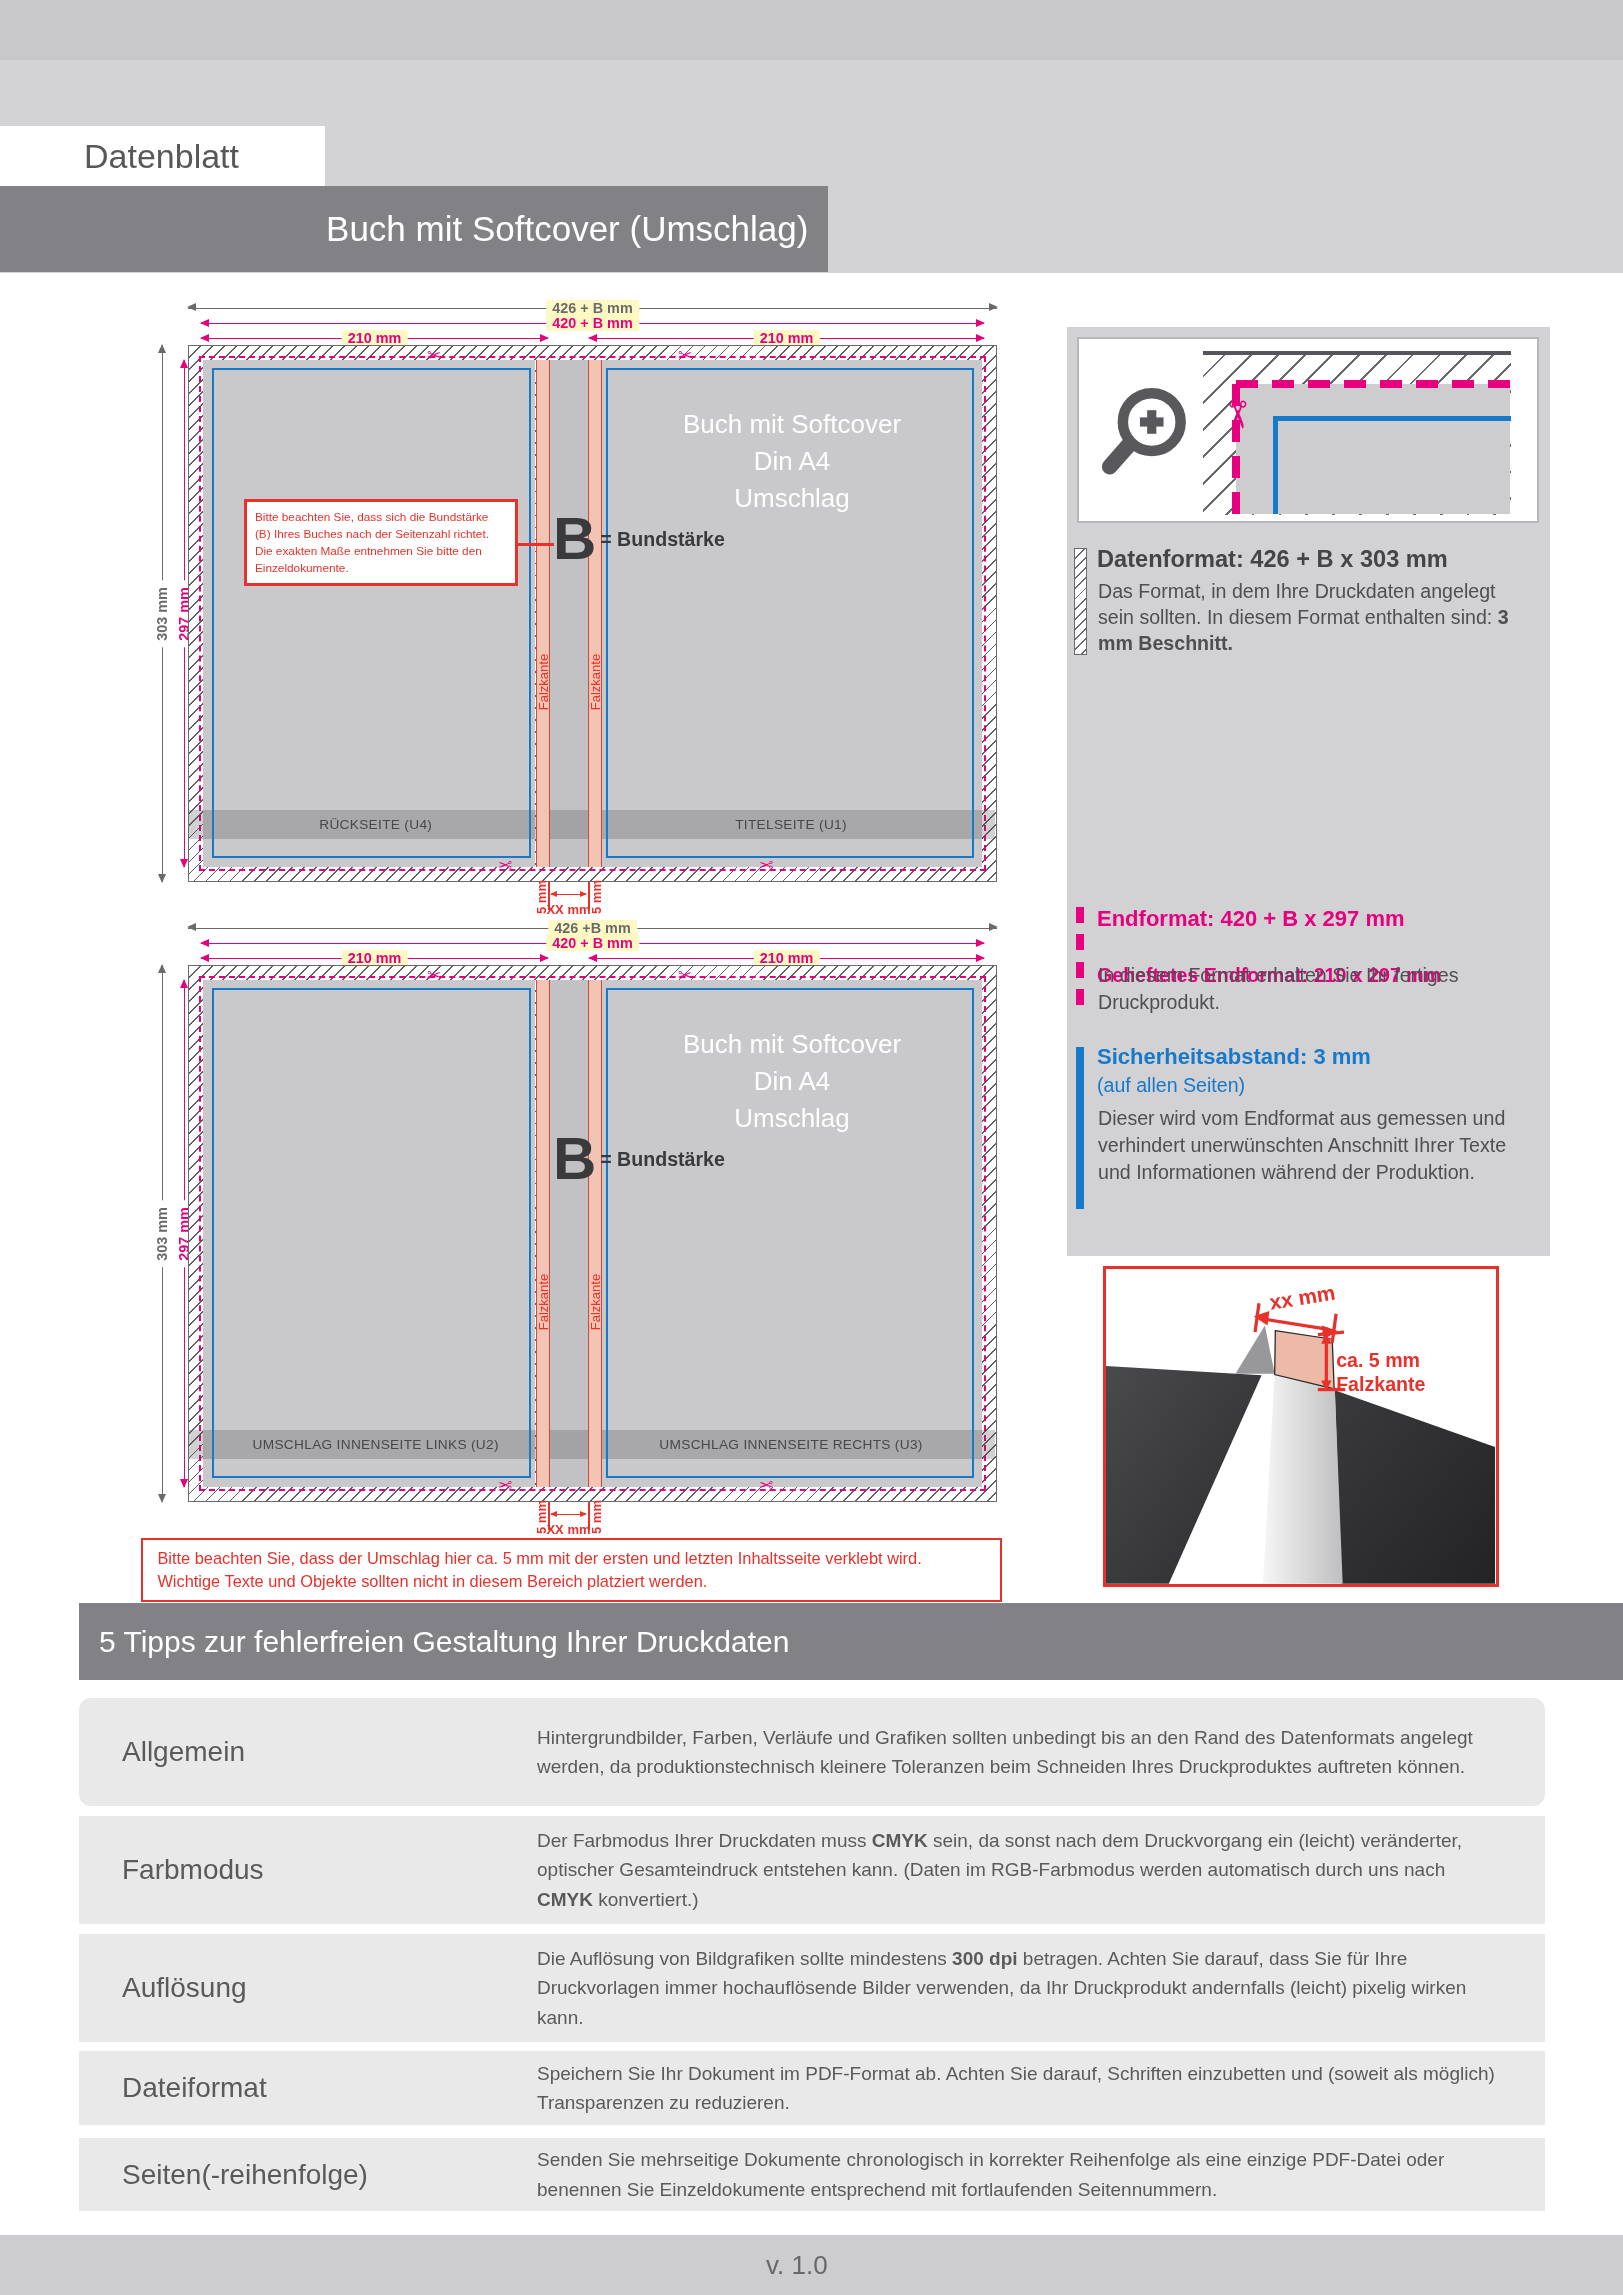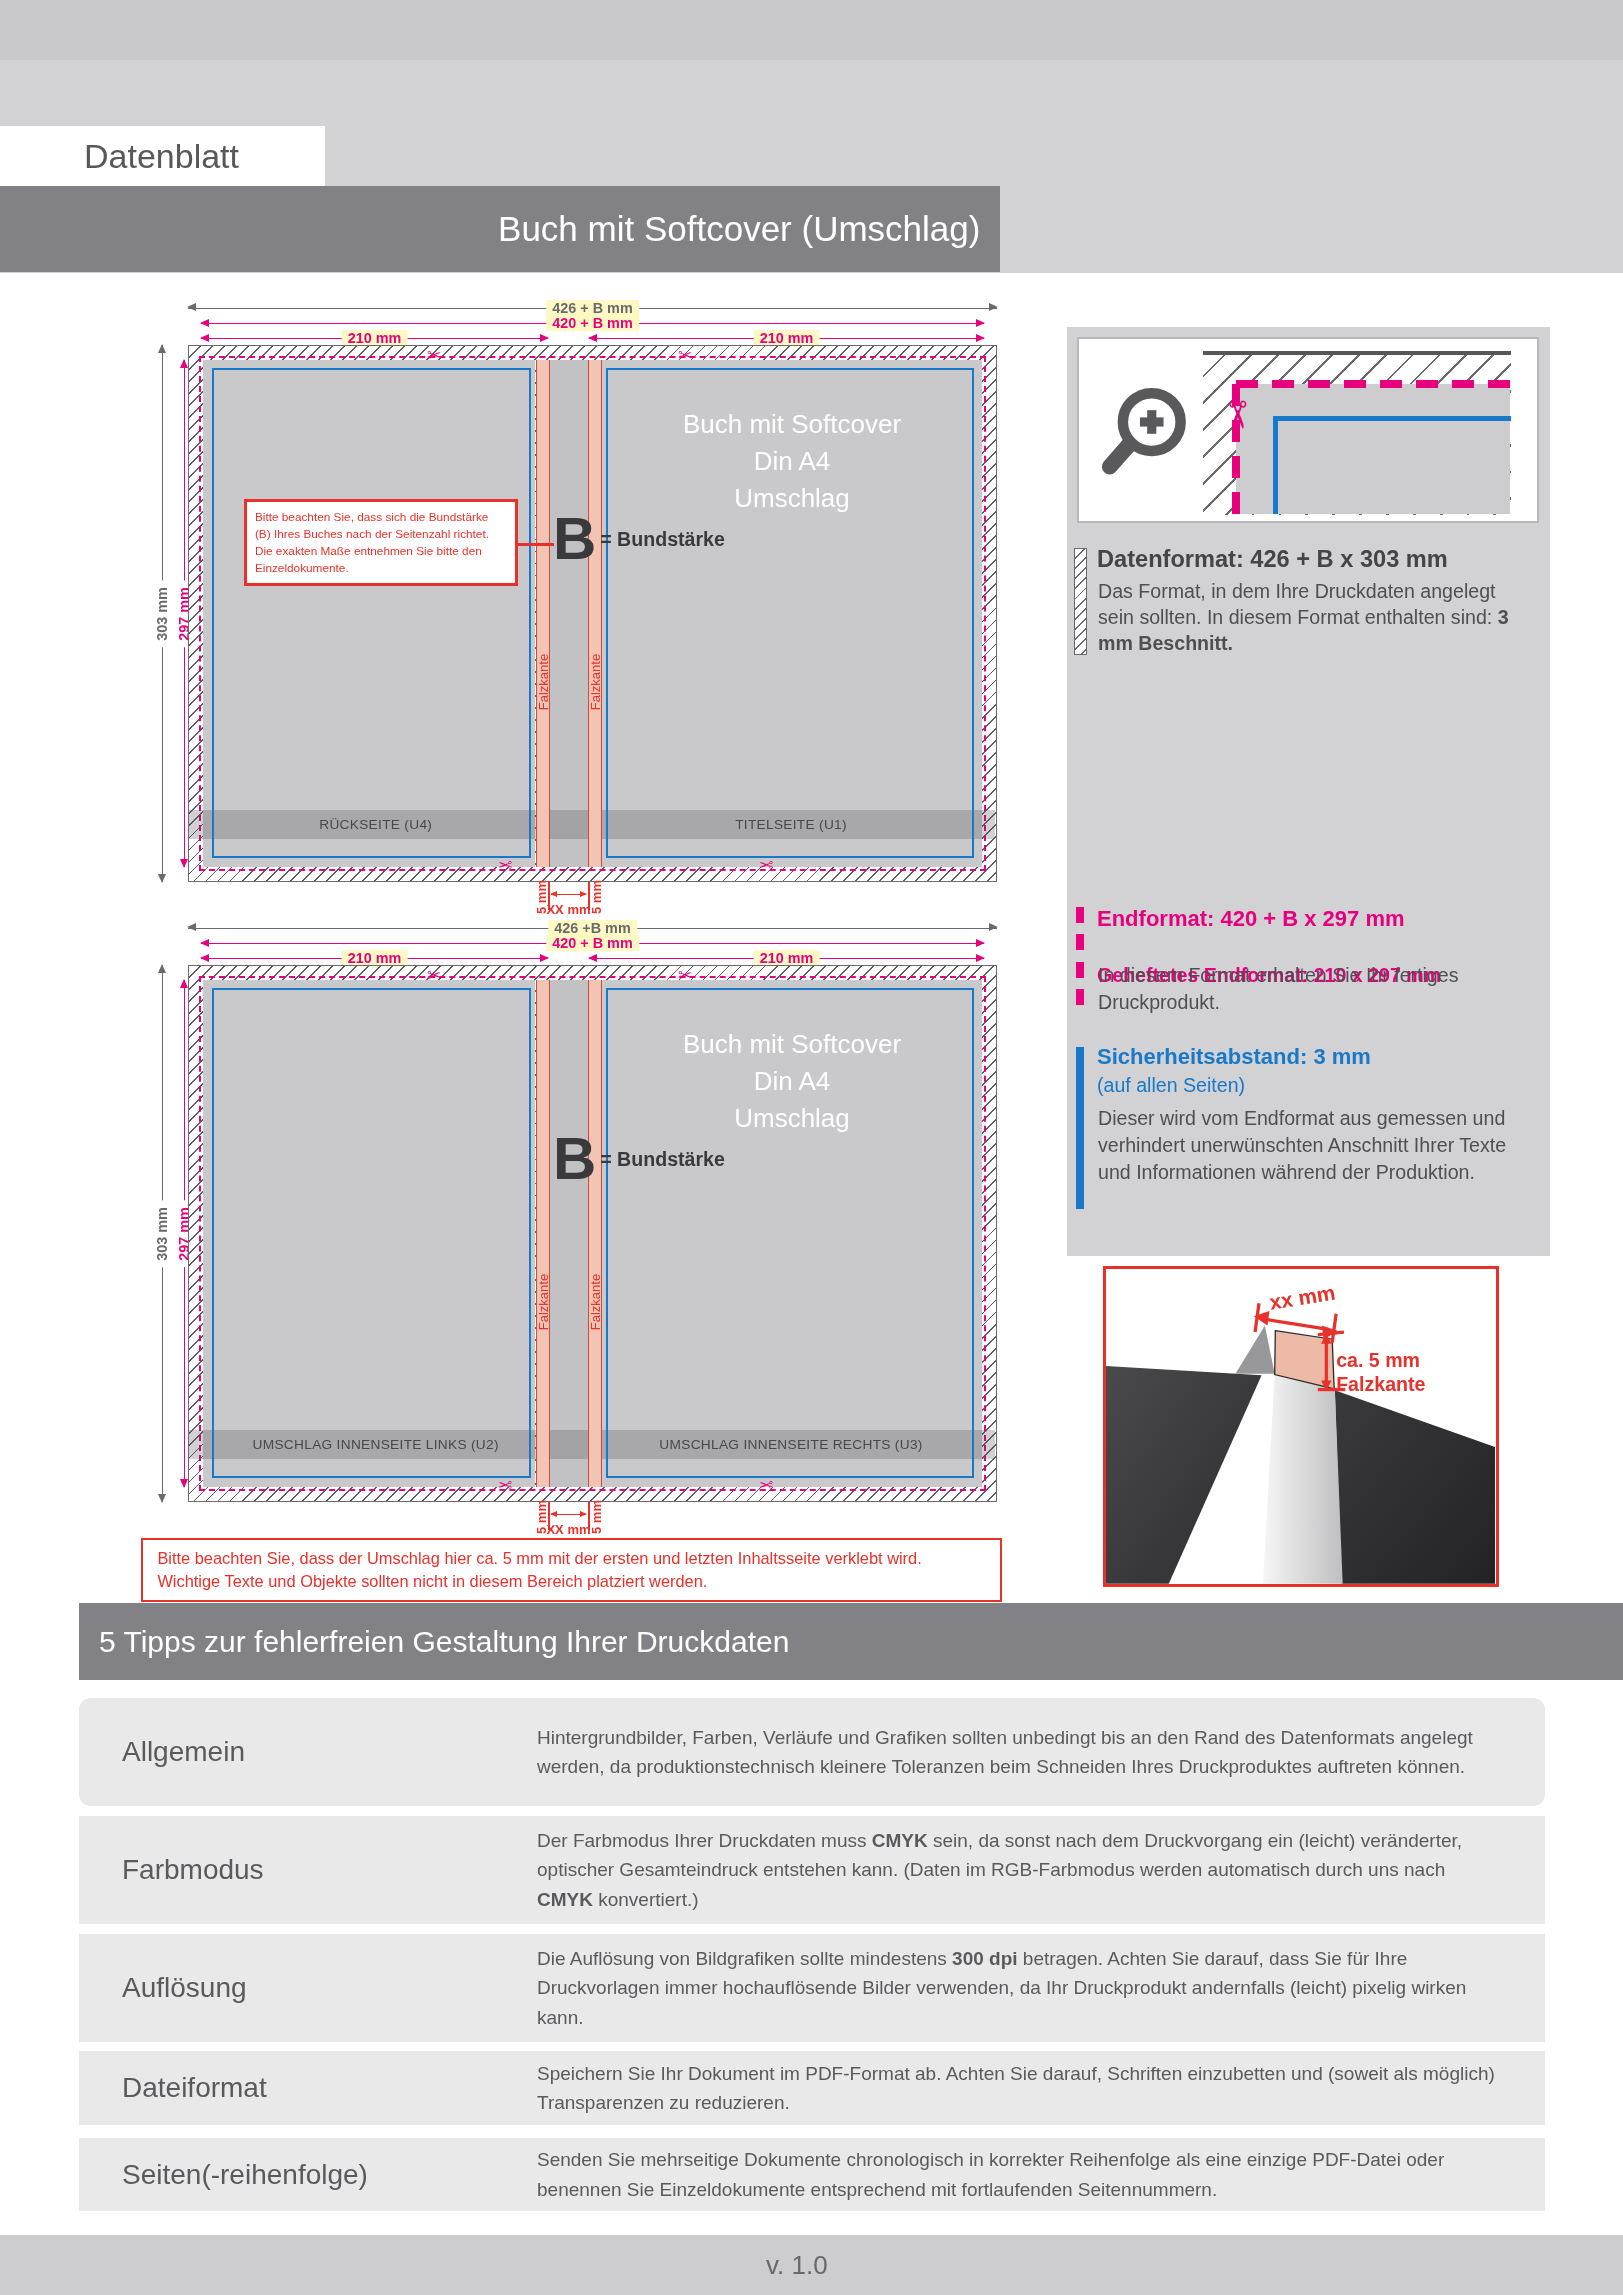--- a/index.html
+++ b/index.html
@@ -5,21 +5,21 @@
   html,body{margin:0;padding:0;background:#9a9a9a;}
   .page{position:relative;width:1623px;height:2295px;background:#ffffff;overflow:hidden;
         font-family:"Liberation Sans",sans-serif;color:#4f4f51;}
   .abs{position:absolute;}
 
   
   .top-bg{left:0;top:0;width:1623px;height:273px;background:#d3d3d5;}
   .top-strip{left:0;top:0;width:1623px;height:60px;background:#c8c8ca;}
   .sheet-box{left:0;top:126px;width:325px;height:60px;background:#ffffff;}
   .sheet-box span{display:block;padding-left:84px;line-height:60px;font-size:34px;color:#58585a;}
-  .title-band{left:0;top:186px;width:1000px;height:86px;background:#828286;}
+  .title-band{left:0;top:186px;width:828px;height:86px;background:#828286;}
   .title-band span{display:block;text-align:right;padding-right:19.6px;line-height:86px;font-size:35px;color:#ffffff;}
 
   
   .dim{position:absolute;height:0;border-top:1.3px solid currentColor;}
   .dim::before{content:"";position:absolute;left:-0.7px;top:-5.2px;width:0;height:0;
     border-top:4.6px solid transparent;border-bottom:4.6px solid transparent;border-right:9.8px solid currentColor;}
   .dim::after{content:"";position:absolute;right:-0.7px;top:-5.2px;width:0;height:0;
     border-top:4.6px solid transparent;border-bottom:4.6px solid transparent;border-left:9.8px solid currentColor;}
   .dim>span{position:absolute;left:50%;top:-0.7px;transform:translate(-50%,-50%);background:#fef9c3;
     padding:0 6.5px;font-size:14.4px;font-weight:700;white-space:nowrap;text-align:right;}

